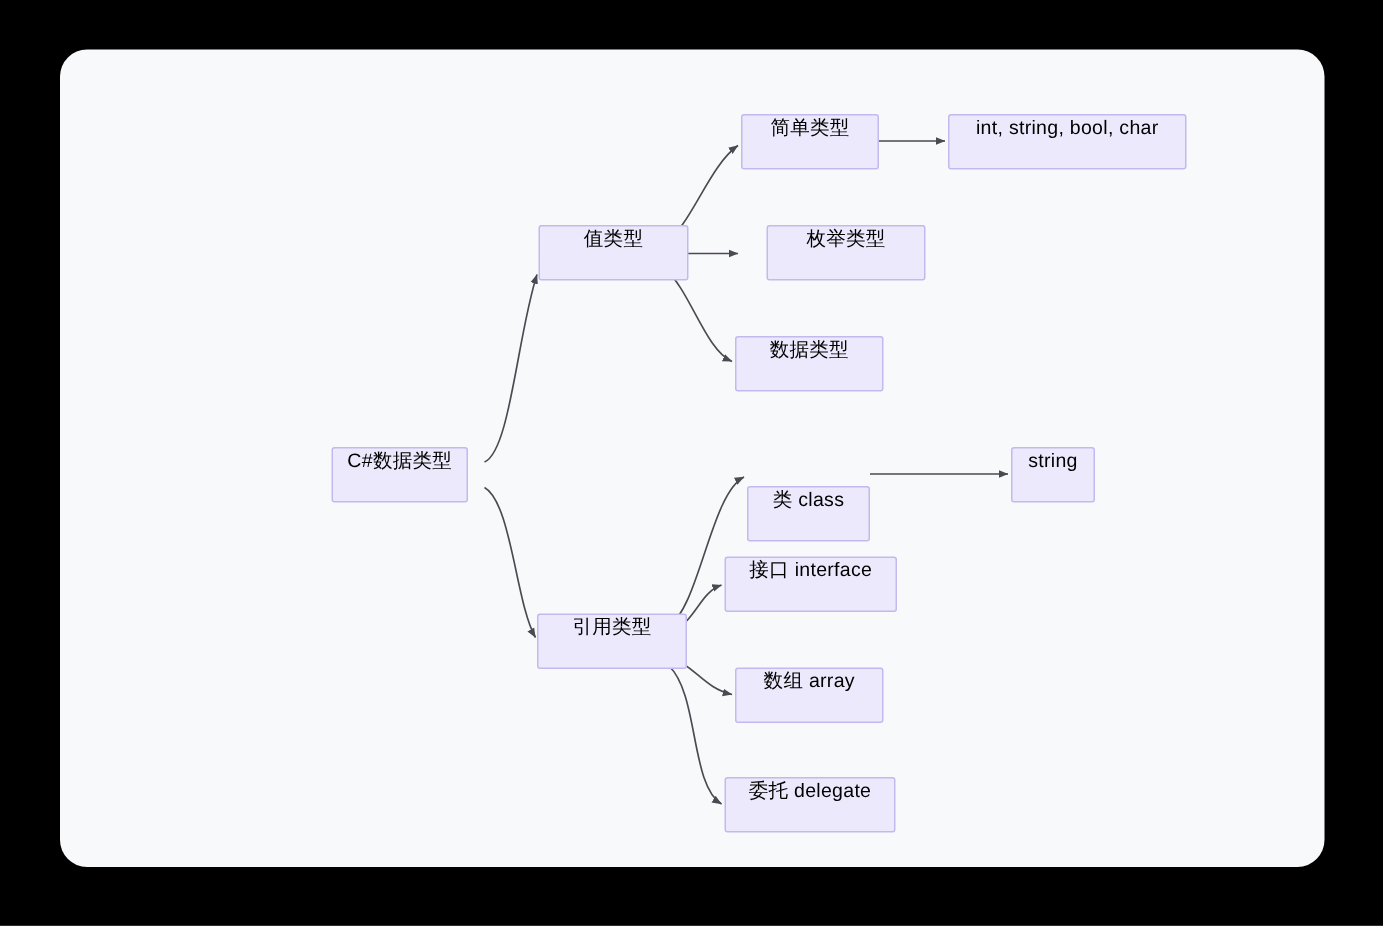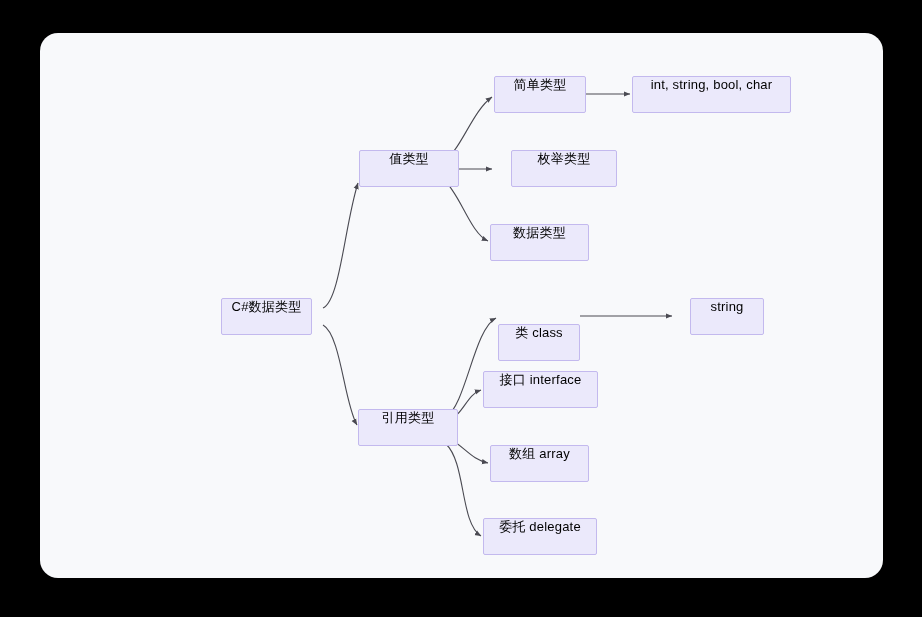--- a/index.html
+++ b/index.html
@@ -105,21 +105,21 @@
     </div>
 
     <div class="node" style="left:318px; top:376px; width:100px; height:37px;">
       <span>引用类型</span>
     </div>
 
     <div class="node" style="left:458px; top:265px; width:82px; height:37px;margin-top:26px;">
       <span>类 class</span>
     </div>
 
-    <div class="node" style="left:650px; top:265px; width:74px; height:37px;">
+    <div class="node" style="left:634px; top:265px; width:56px; height:37px;">
       <span>string</span>
     </div>
 
     <div class="node" style="left:443px; top:338px; width:115px; height:37px;">
       <span>接口 interface</span>
     </div>
 
     <div class="node" style="left:450px; top:412px; width:99px; height:37px;">
       <span>数组 array</span>
     </div>

